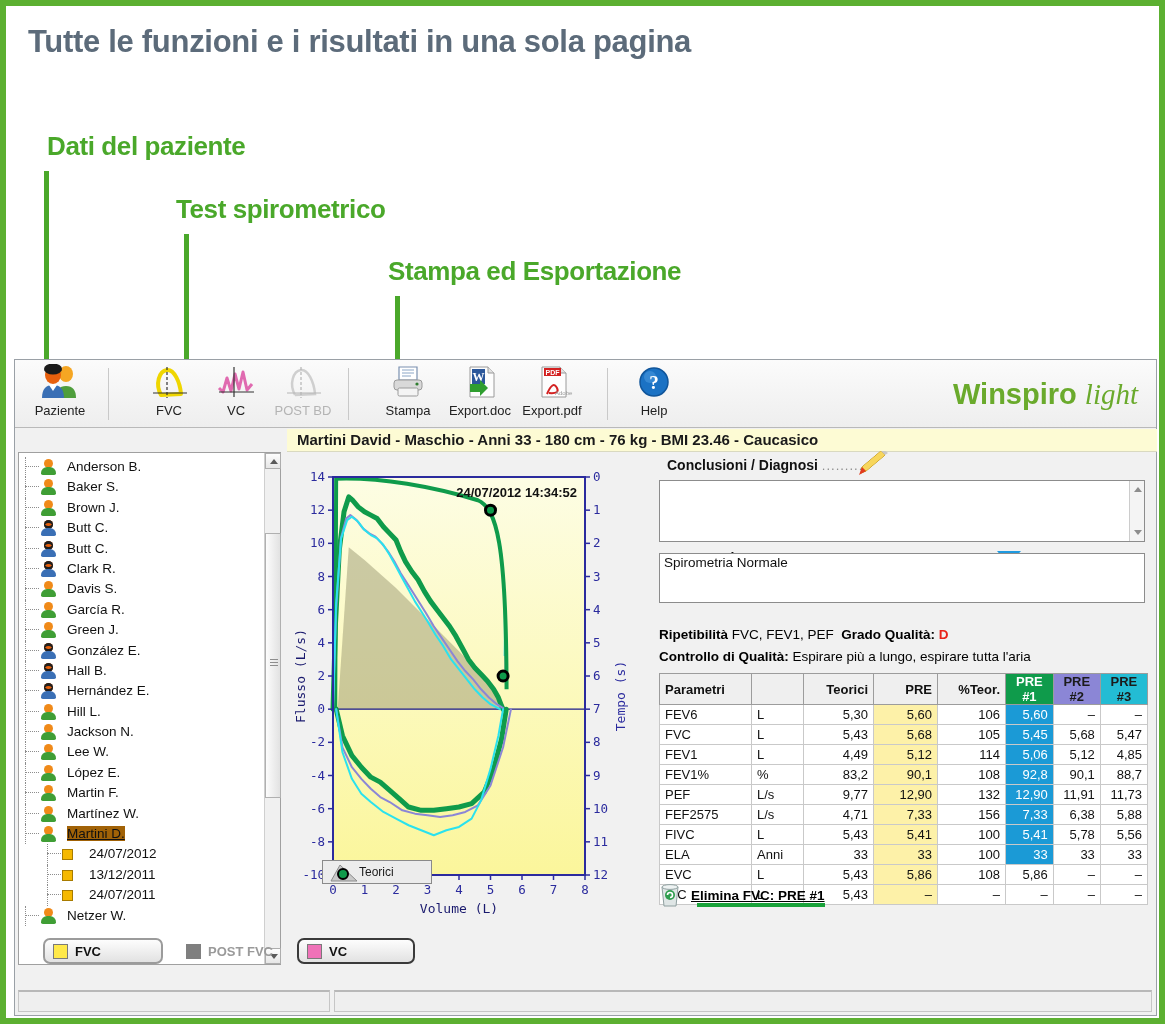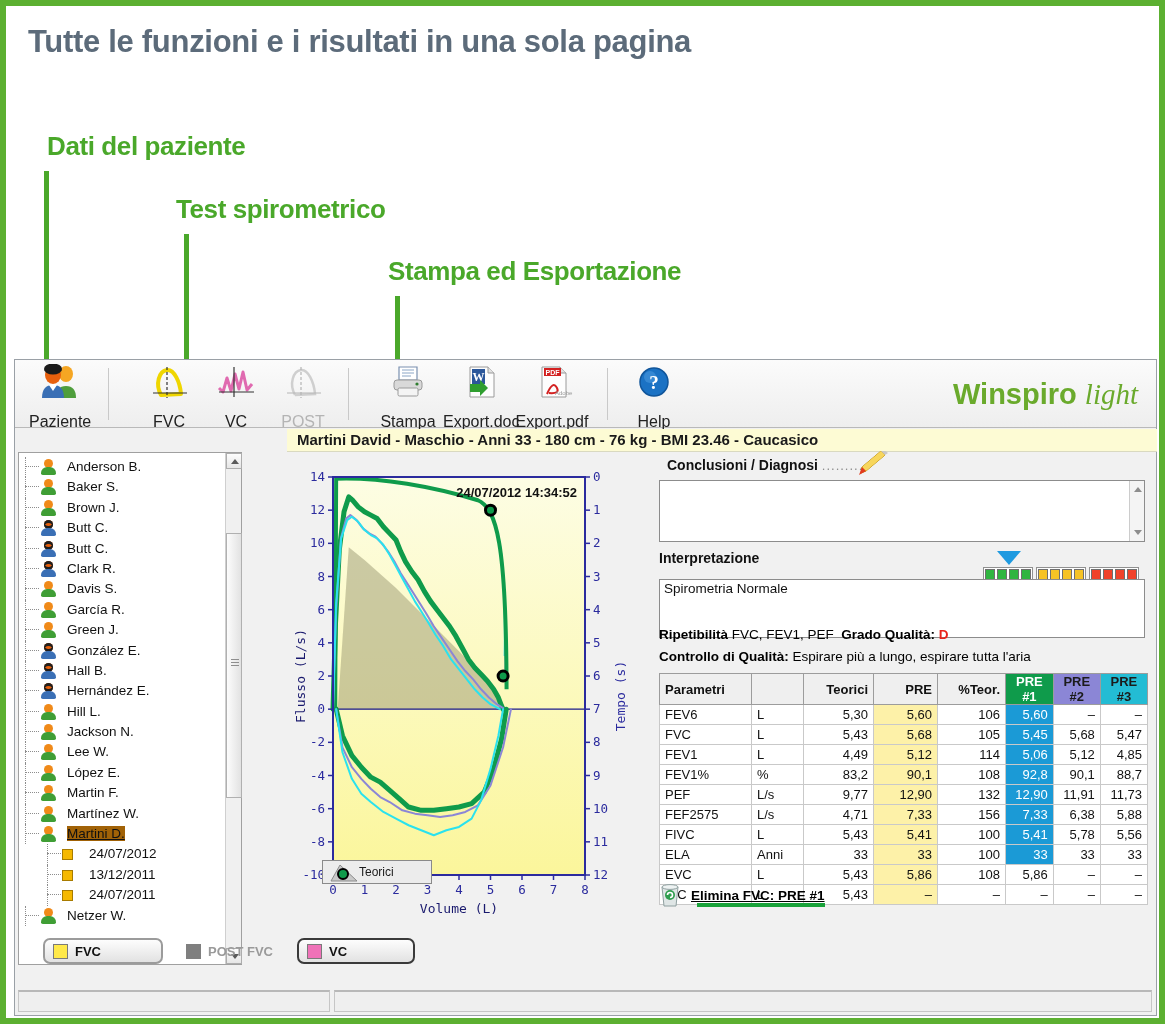--- a/index.html
+++ b/index.html
@@ -21,36 +21,36 @@
   }
   .callout { position:absolute; font-size:26px; font-weight:bold; color:#4aa82a; letter-spacing:-0.4px; }
   .calloutline { position:absolute; width:5px; background:#4aa82a; }
 
   
   #app { position:absolute; left:8px; top:353px; width:1143px; height:657px; border:1px solid #9aa0a6; background:#f1f1f1; }
 
   
   #toolbar { position:relative; height:68px; background:linear-gradient(#fbfbfb,#eeeeee); border-bottom:1px solid #b9b9b9; }
   .tbitem { position:absolute; top:4px; width:62px; height:60px; text-align:center; cursor:default; }
-  .tbitem .lab { font-size:16px; color:#222; display:block; margin-top:11px; }
+  .tbitem .lab { font-size:13px; color:#222; display:block; margin-top:1px; }
   .tbitem .gl { display:block; height:38px; line-height:38px; }
   .tbsep { position:absolute; top:8px; width:1px; height:52px; background:#c9c9c9; }
   .dim .lab { color:#b4b4b4; }
   #brand { position:absolute; right:18px; top:18px; font-size:29px; font-weight:bold; color:#6aaa2c; white-space:nowrap; }
   #brand .lt { font-family:"Liberation Serif", serif; font-style:italic; font-weight:normal; }
 
   
   #ptitle {
     position:absolute; left:272px; top:69px; width:870px; height:23px;
     background:#fdfbd4; color:#1a1a1a; font-size:15px; font-weight:bold;
     padding:2px 0 0 10px; border-bottom:1px solid #d9d9c0; white-space:nowrap;
   }
 
   
-  #treewrap { position:absolute; left:3px; top:92px; width:224px; height:513px; background:#fff; border:1px solid #a0a0a0; }
+  #treewrap { position:absolute; left:3px; top:92px; width:263px; height:513px; background:#fff; border:1px solid #a0a0a0; }
   #tree { position:absolute; left:0; top:0; right:16px; bottom:0; overflow:hidden; padding-top:4px; }
   .trow { position:relative; height:20.4px; font-size:13.5px; color:#111; white-space:nowrap; padding-left:26px; line-height:20.4px; }
   .trow .dash { position:absolute; left:6px; top:9px; width:14px; border-top:1px dotted #8d8d8d; }
   .trow .vline { position:absolute; left:6px; top:0; bottom:0; width:0; border-left:1px dotted #8d8d8d; }
   .trow .pic { position:absolute; left:21px; top:2px; width:16px; height:16px; }
   .trow .nm { margin-left:22px; }
   .trow.sel .nm { background:#a16207;text-decoration:underline; }
   .trow.date { padding-left:48px; font-size:13.5px; }
   .trow.date .dash { left:28px; width:14px; }
   .trow.date .vline { left:28px; }
@@ -94,21 +94,21 @@
   #conclLbl { position:absolute; left:12px; top:2px; }
   .dots { color:#8d8d8d; letter-spacing:1px; font-weight:normal; font-size:13px; }
   #pencil { position:absolute; left:200px; top:-4px; width:34px; height:24px; }
   #conclBox { position:absolute; left:4px; top:25px; width:486px; height:62px; background:#fff; border:1px solid #8c8c8c; }
   #conclScroll { position:absolute; right:0; top:0; width:15px; height:100%; background:#f4f4f4; border-left:1px solid #ccc; }
   #conclScroll .ar { position:absolute; left:4px; width:0; height:0; border-left:4px solid transparent; border-right:4px solid transparent; }
   #conclScroll .ar.u { top:6px; border-bottom:5px solid #8d8d8d; }
   #conclScroll .ar.d { bottom:6px; border-top:5px solid #8d8d8d; }
 
   #interpLbl { position:absolute; left:4px; top:95px; }
-  #interpBox { position:absolute; left:4px; top:124px; width:486px; height:59px; background:#fff; border:1px solid #8c8c8c; }
+  #interpBox { position:absolute; left:4px; top:98px; width:486px; height:50px; background:#fff; border:1px solid #8c8c8c; }
   #interpTxt { position:absolute; left:4px; top:1px; font-size:13.5px; color:#111; }
   #qualbar { position:absolute; left:328px; top:112px; width:160px; height:18px; display:flex; gap:3px; }
   .qgrp { display:flex; gap:2px; border:1px solid #909090; padding:1px; background:#fff; }
   .qcell { width:10px; height:12px; border:1px solid #6f6f6f; }
   #qpointer { position:absolute; left:342px; top:96px; width:0; height:0; border-left:12px solid transparent; border-right:12px solid transparent; border-top:14px solid #1f9ae0; }
 
   #repLine { position:absolute; left:4px; top:172px; font-size:13.5px; white-space:nowrap; }
   #ctrlLine { position:absolute; left:4px; top:194px; font-size:13.5px; white-space:nowrap; }
   .b { font-weight:bold; }
   .redv { color:#e8231a; font-weight:bold; }

